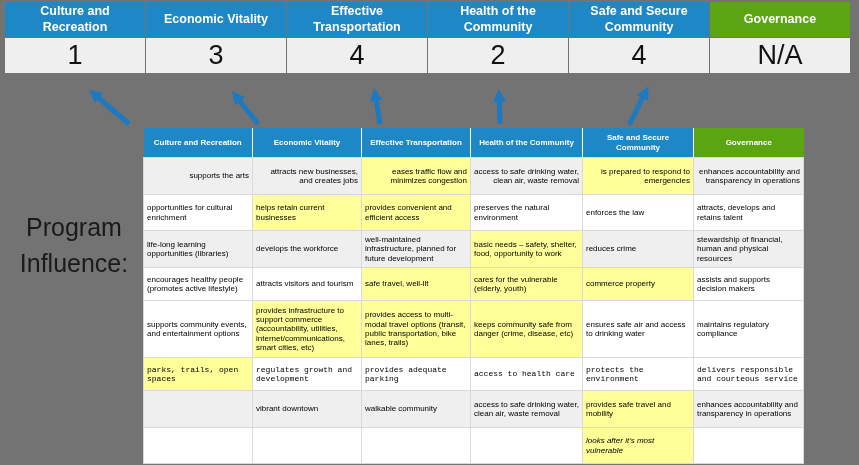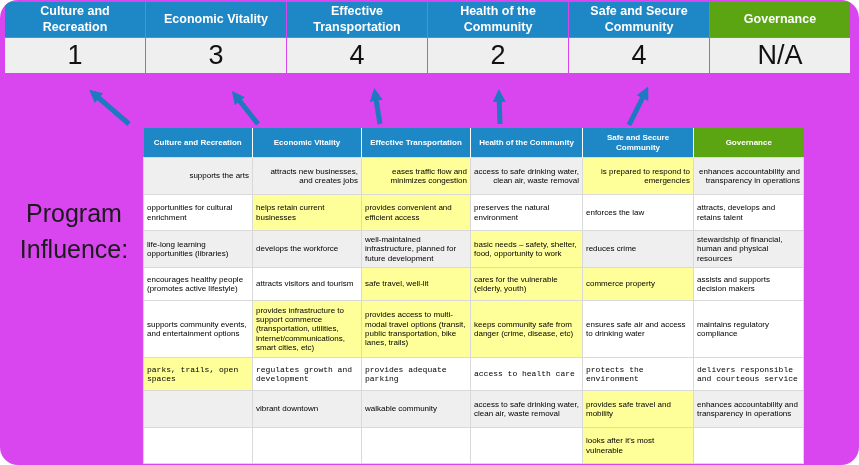--- a/index.html
+++ b/index.html
@@ -1,50 +1,50 @@
 <!DOCTYPE html>
 <html><head>
 <meta charset="utf-8">
 <style>
   html,body{margin:0;padding:0;background:#fff;}
-  .slide{position:relative;width:859px;height:465px;background:#d946ef;
-         font-family:"Liberation Sans",sans-serif;overflow:hidden;border-radius:18px;}
+  .slide{position:relative;width:859px;height:465px;background:#737373;
+         font-family:"Liberation Sans",sans-serif;overflow:hidden;}
 
   
   .scoreboard{position:absolute;left:5px;top:2px;display:grid;
               grid-template-columns:repeat(6,140px);grid-template-rows:35px 35px;
               column-gap:1px;row-gap:1px;}
   .sb-head{background:#1e87c5;color:#fff;font-weight:bold;font-size:12.5px;
            display:flex;align-items:center;justify-content:center;text-align:center;
            line-height:1.25;padding:0 10px;box-sizing:border-box;}
   .sb-head.green{background:#5ba513;}
   .sb-score{background:#efefef;color:#111;font-size:27px;
             display:flex;align-items:center;justify-content:center;}
 
   
   .arrows{position:absolute;left:0;top:80px;}
 
   
-  .prog-title{position:absolute;left:0;top:196px;width:148px;text-align:center;
+  .prog-title{position:absolute;left:0;top:210px;width:148px;text-align:center;
               font-size:25px;color:#1a1a1a;line-height:1.42;}
 
   
   table.matrix{position:absolute;left:143px;top:128px;width:660px;
                border-collapse:collapse;table-layout:fixed;font-size:8px;color:#000;}
   .matrix th{background:#1e87c5;color:#fff;font-weight:bold;font-size:8px;
              height:27px;text-align:center;vertical-align:middle;
              padding:1px 2px;line-height:1.2;border-left:1px solid #fff;}
   .matrix th:first-child{border-left:none;}
   .matrix th.green{background:#5ba513;border-left:1px solid #fff;}
   .matrix td{border:1px solid #d9d9d9;background:#fff;padding:2px 3px;
              vertical-align:middle;line-height:1.16;}
   .matrix tr.grey td{background:#efefef;}
   .matrix td.hl{background:#ffff99 !important;}
   tr.h1{height:37px;text-align:right;} tr.h2{height:36px;margin-left:40px;} tr.h3{height:37px;} tr.h4{height:33px;}
-  tr.h5{height:57px;} tr.h6{height:33px;font-family:Liberation Mono, monospace;} tr.h7{height:37px;} tr.h8{height:36px;}
+  tr.h5{height:57px;} tr.h6{height:33px;font-family:Liberation Mono, monospace;} tr.h7{height:37px;} tr.h8{height:36px;font-style:italic;}
 </style>
 </head>
 <body>
 
 <div class="slide">
 
   <div class="scoreboard">
     <div class="sb-head">Culture and Recreation</div>
     <div class="sb-head">Economic Vitality</div>
     <div class="sb-head">Effective Transportation</div>
@@ -124,21 +124,21 @@
       <tr class="h4">
         <td>encourages healthy people (promotes active lifestyle)</td>
         <td>attracts visitors and tourism</td>
         <td class="hl">safe travel, well-lit</td>
         <td class="hl">cares for the vulnerable (elderly, youth)</td>
         <td class="hl">commerce property</td>
         <td>assists and supports decision makers</td>
       </tr>
       <tr class="h5">
         <td>supports community events, and entertainment options</td>
-        <td class="hl">provides infrastructure to support commerce (transportation, utilities, internet/communications, smart cities, etc)</td>
+        <td class="hl">provides infrastructure to support commerce (accountability, utilities, internet/communications, smart cities, etc)</td>
         <td class="hl">provides access to multi-modal travel options (transit, public transportation, bike lanes, trails)</td>
         <td class="hl">keeps community safe from danger (crime, disease, etc)</td>
         <td>ensures safe air and access to drinking water</td>
         <td>maintains regulatory compliance</td>
       </tr>
       <tr class="h6">
         <td class="hl">parks, trails, open spaces</td>
         <td>regulates growth and development</td>
         <td>provides adequate parking</td>
         <td>access to health care</td>

